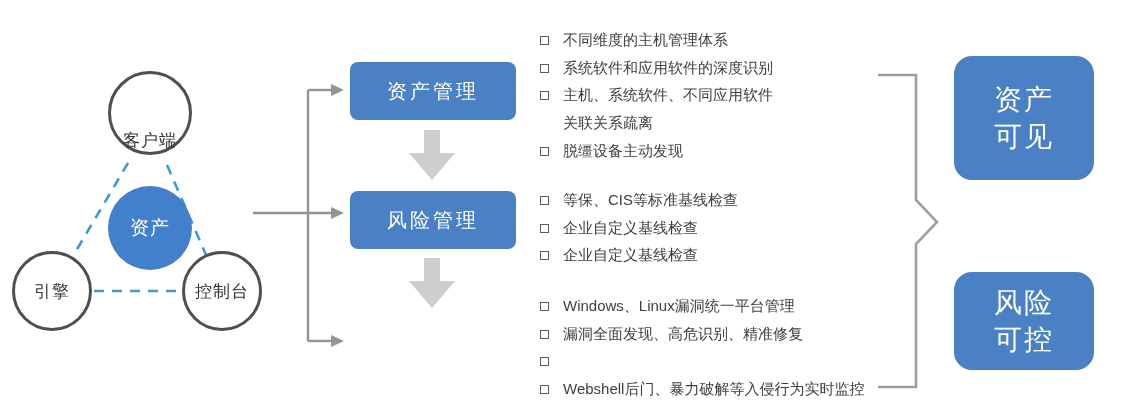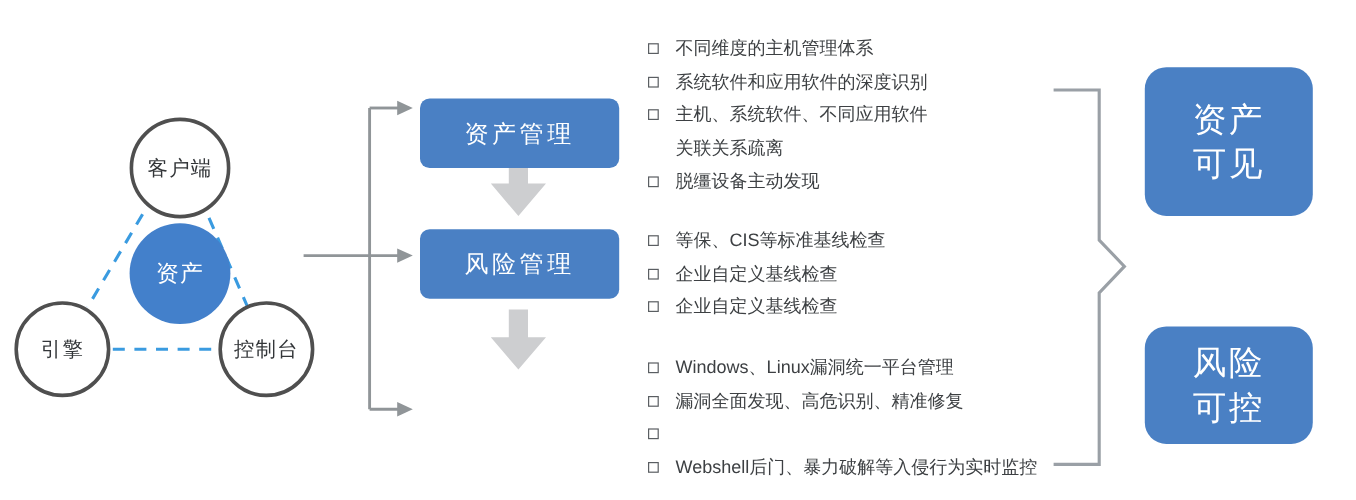--- a/index.html
+++ b/index.html
@@ -63,34 +63,34 @@
         <polygon points="331,335 344,341 331,347"></polygon>
       </g>
     </g>
 
     <polygon points="424,130 440,130 440,153 455,153 432,180 409,153 424,153" fill="#cdced0"></polygon>
     <polygon points="424,258 440,258 440,281 455,281 432,308 409,281 424,281" fill="#cdced0"></polygon>
 
     <path d="M878,75 H916 V200 L937,222 L916,244 V387 H878" fill="none" stroke="#9aa0a6" stroke-width="2.6"></path>
   </svg>
 
-  <div class="circle" style="left:108px;top:98px;width:84px;height:84px;">
+  <div class="circle" style="left:108px;top:71px;width:84px;height:84px;align-items:flex-end;">
     <span>客户端</span>
   </div>
   <div class="circle" style="left:182px;top:251px;width:80px;height:80px;">
     <span>控制台</span>
   </div>
   <div class="circle" style="left:12px;top:251px;width:80px;height:80px;">
     <span>引擎</span>
   </div>
   <div class="circle blue" style="left:108px;top:186px;width:84px;height:84px;">
     <span>资产</span>
   </div>
 
-  <div class="stage-box" style="top:62px;margin-top:20px;">
+  <div class="stage-box" style="top:62px;">
     <span>资产管理</span>
   </div>
   <div class="stage-box" style="top:191px;">
     <span>风险管理</span>
   </div>
 
   <div class="feature-group" style="top:27px;text-align:right;">
 
       <div class="feature-row">
         <span class="bullet"></span>

